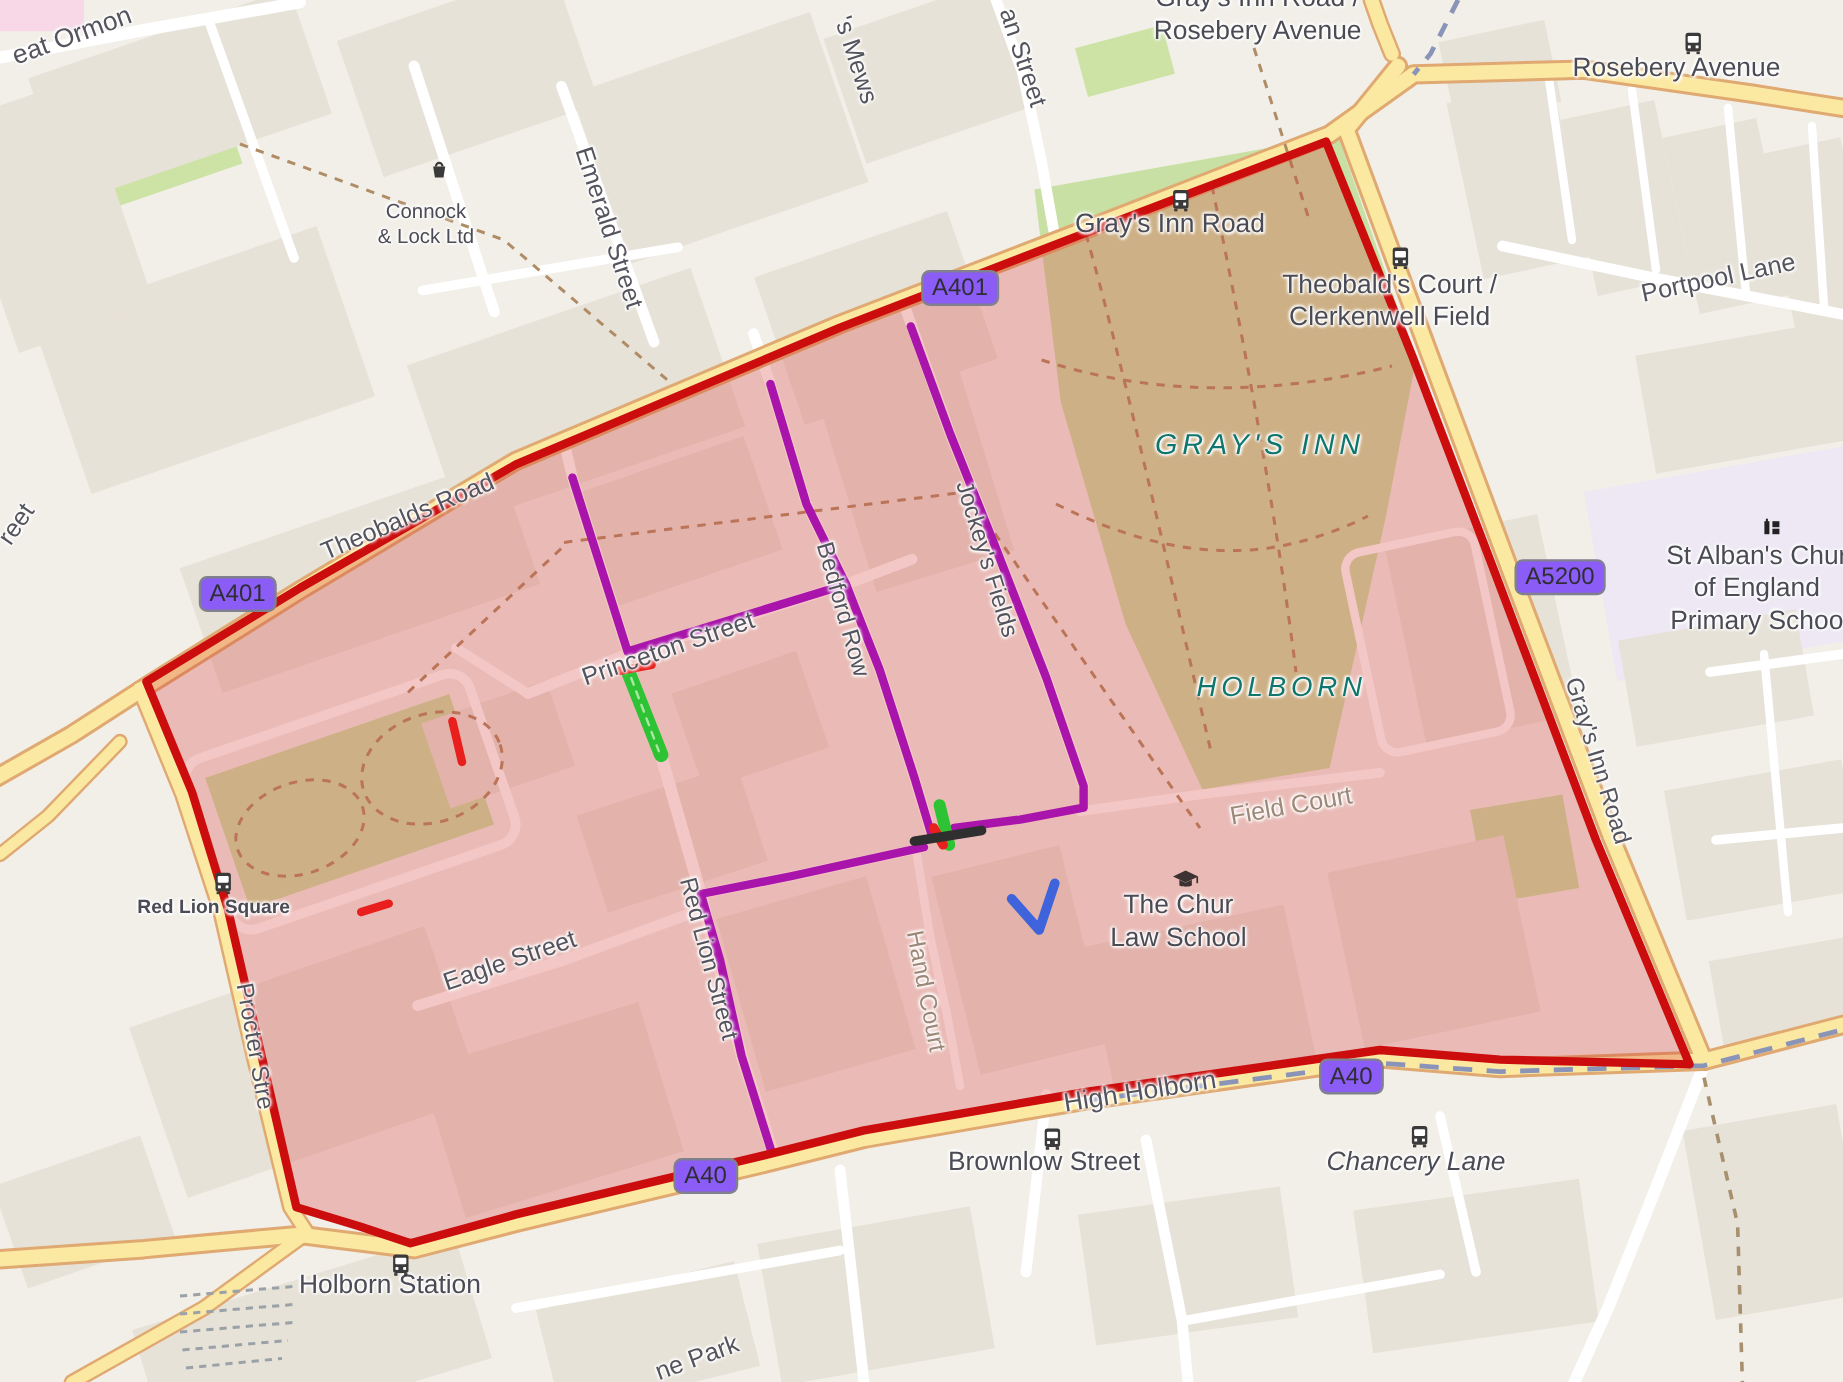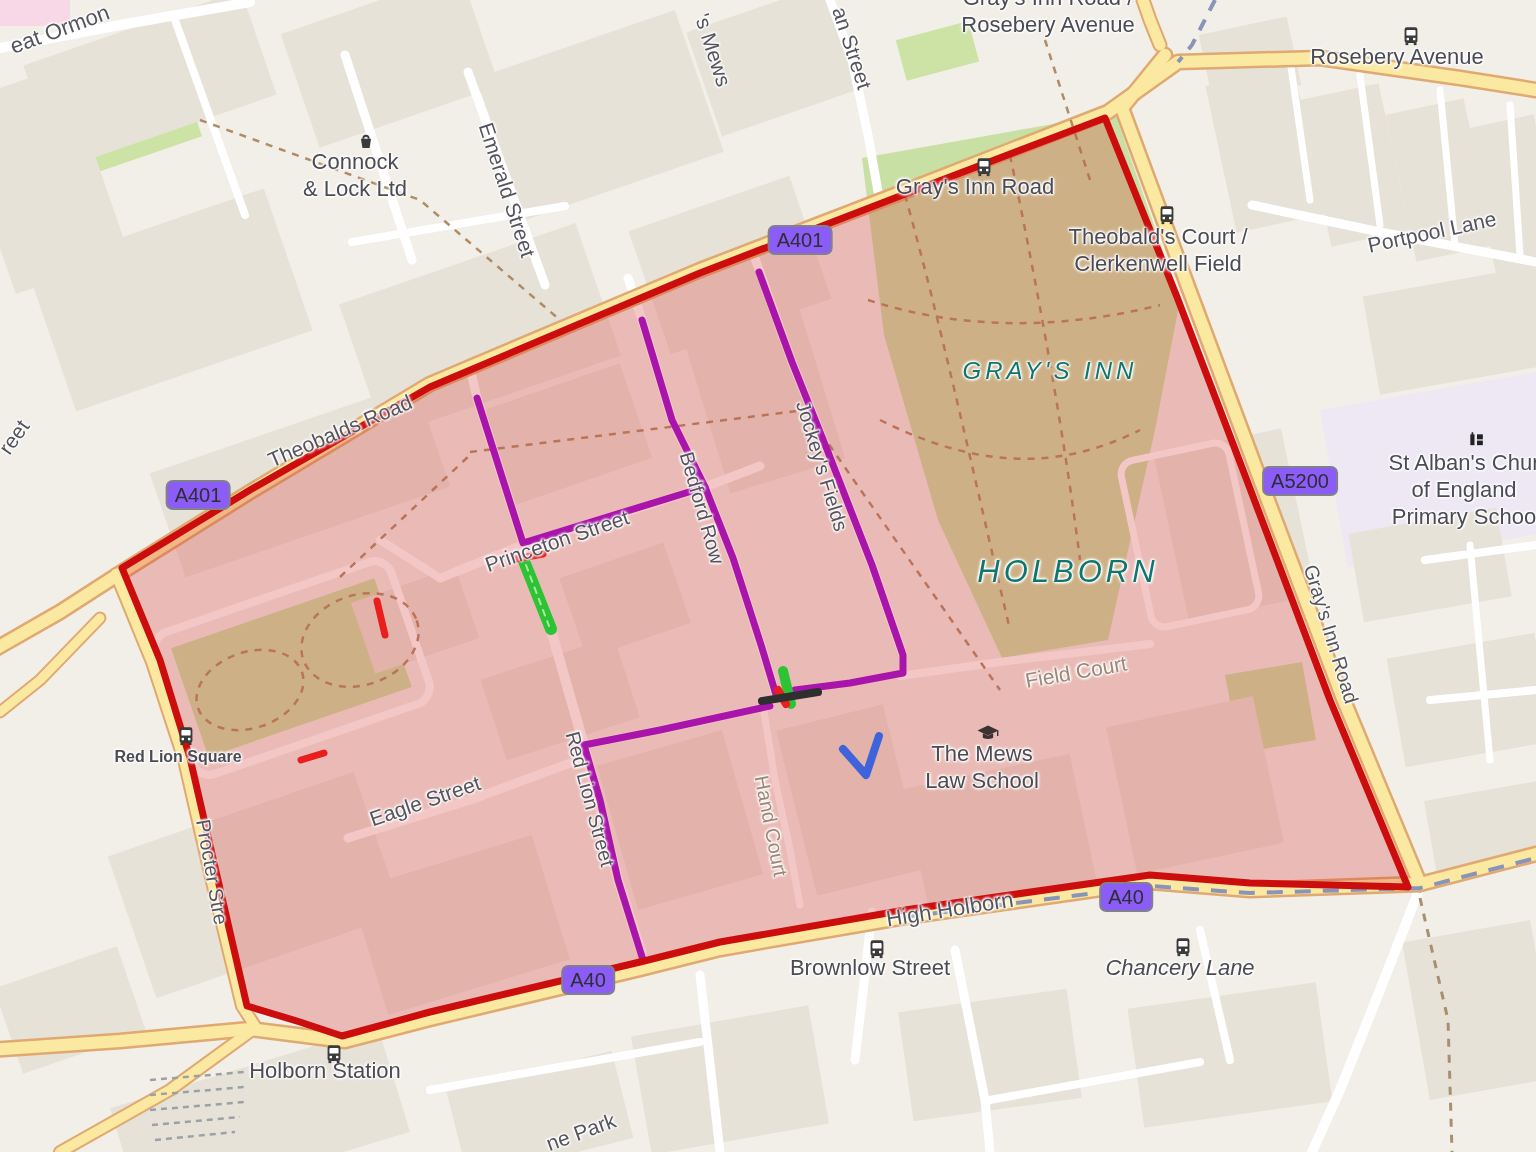--- a/index.html
+++ b/index.html
@@ -174,21 +174,21 @@
         <polyline points="377,601 385,635" fill="none" stroke="#E81F1C" stroke-width="7" stroke-linecap="round" stroke-linejoin="round"></polyline>
         <polyline points="301,760 324,753" fill="none" stroke="#E81F1C" stroke-width="7" stroke-linecap="round" stroke-linejoin="round"></polyline>
         <polyline points="778,690 786,704" fill="none" stroke="#E81F1C" stroke-width="8" stroke-linecap="round" stroke-linejoin="round"></polyline>
         <polyline points="762,701 818,692" fill="none" stroke="#2F2F2F" stroke-width="8" stroke-linecap="round" stroke-linejoin="round"></polyline>
         <polyline points="843,749 866,775 879,736" fill="none" stroke="#3E63DB" stroke-width="8" stroke-linecap="round" stroke-linejoin="round"></polyline>
       </g>
   </svg>
 
   <div id="labels-layer">
       <div class="lbl street" style="left: 60px; top: 30px; font-size: 22px; transform: translate(-50%, -50%) rotate(-20deg);">eat Ormon</div>
-      <div class="lbl poi" style="left: 355px; top: 176px; font-size: 22px; transform: translate(-50%, -50%) rotate(0deg);">
+      <div class="lbl poi" style="left: 355px; top: 187px; font-size: 17px; transform: translate(-50%, -50%) rotate(0deg);">
         <div>Connock</div>
         <div>&amp; Lock Ltd</div>
       </div>
       <div class="lbl street" style="left: 713px; top: 50px; font-size: 21px; transform: translate(-50%, -50%) rotate(72deg);">'s Mews</div>
       <div class="lbl street" style="left: 507px; top: 190px; font-size: 21px; transform: translate(-50%, -50%) rotate(72deg);">Emerald Street</div>
       <div class="lbl street" style="left: 852px; top: 48px; font-size: 21px; transform: translate(-50%, -50%) rotate(72deg);">an Street</div>
       <div class="lbl poi" style="left: 1048px; top: 12px; font-size: 22px; transform: translate(-50%, -50%) rotate(0deg);">
         <div>Gray's Inn Road /</div>
         <div>Rosebery Avenue</div>
       </div>
@@ -198,32 +198,32 @@
         <div>Theobald's Court /</div>
         <div>Clerkenwell Field</div>
       </div>
       <div class="lbl street" style="left: 1432px; top: 232px; font-size: 21px; transform: translate(-50%, -50%) rotate(-12deg);">Portpool Lane</div>
       <div class="lbl poi" style="left: 1464px; top: 490px; font-size: 22px; transform: translate(-50%, -50%) rotate(0deg);">
         <div>St Alban's Chur</div>
         <div>of England</div>
         <div>Primary Schoo</div>
       </div>
       <div class="lbl area" style="left: 1050px; top: 371px; font-size: 24px; transform: translate(-50%, -50%) rotate(0deg);">GRAY'S INN</div>
-      <div class="lbl area" style="left: 1068px; top: 572px; font-size: 31px; transform: translate(-50%, -50%) rotate(0deg);">HOLBORN</div>
+      <div class="lbl area" style="left: 1068px; top: 572px; font-size: 23px; transform: translate(-50%, -50%) rotate(0deg);">HOLBORN</div>
       <div class="lbl path" style="left: 1076px; top: 672px; font-size: 21px; transform: translate(-50%, -50%) rotate(-10deg);">Field Court</div>
       <div class="lbl street" style="left: 1331px; top: 634px; font-size: 20px; transform: translate(-50%, -50%) rotate(73deg);">Gray's Inn Road</div>
       <div class="lbl street" style="left: 557px; top: 541px; font-size: 21px; transform: translate(-50%, -50%) rotate(-19deg);">Princeton Street</div>
       <div class="lbl street" style="left: 702px; top: 508px; font-size: 20px; transform: translate(-50%, -50%) rotate(74deg);">Bedford Row</div>
       <div class="lbl street" style="left: 822px; top: 466px; font-size: 20px; transform: translate(-50%, -50%) rotate(73deg);">Jockey's Fields</div>
       <div class="lbl poi" style="left: 178px; top: 757px; font-size: 16px; transform: translate(-50%, -50%) rotate(0deg); font-weight: bold;">Red Lion Square</div>
       <div class="lbl street" style="left: 425px; top: 801px; font-size: 21px; transform: translate(-50%, -50%) rotate(-19deg);">Eagle Street</div>
       <div class="lbl street" style="left: 590px; top: 799px; font-size: 20px; transform: translate(-50%, -50%) rotate(75deg);">Red Lion Street</div>
       <div class="lbl path" style="left: 771px; top: 826px; font-size: 20px; transform: translate(-50%, -50%) rotate(79deg);">Hand Court</div>
       <div class="lbl poi" style="left: 982px; top: 768px; font-size: 22px; transform: translate(-50%, -50%) rotate(0deg);">
-        <div>The Mews</div>
+        <div>The Chur</div>
         <div>Law School</div>
       </div>
       <div class="lbl street" style="left: 950px; top: 910px; font-size: 22px; transform: translate(-50%, -50%) rotate(-9deg);">High Holborn</div>
       <div class="lbl poi" style="left: 870px; top: 968px; font-size: 22px; transform: translate(-50%, -50%) rotate(0deg);">Brownlow Street</div>
       <div class="lbl poi" style="left: 1180px; top: 968px; font-size: 22px; transform: translate(-50%, -50%) rotate(0deg); font-style: italic;">Chancery Lane</div>
       <div class="lbl poi" style="left: 325px; top: 1071px; font-size: 22px; transform: translate(-50%, -50%) rotate(0deg);">Holborn Station</div>
       <div class="lbl street" style="left: 581px; top: 1132px; font-size: 21px; transform: translate(-50%, -50%) rotate(-20deg);">ne Park</div>
       <div class="lbl street" style="left: 212px; top: 872px; font-size: 20px; transform: translate(-50%, -50%) rotate(80deg);">Procter Stre</div>
       <div class="lbl street" style="left: 340px; top: 431px; font-size: 21px; transform: translate(-50%, -50%) rotate(-23deg);">Theobalds Road</div>
       <div class="lbl street" style="left: 14px; top: 437px; font-size: 21px; transform: translate(-50%, -50%) rotate(-55deg);">reet</div>

